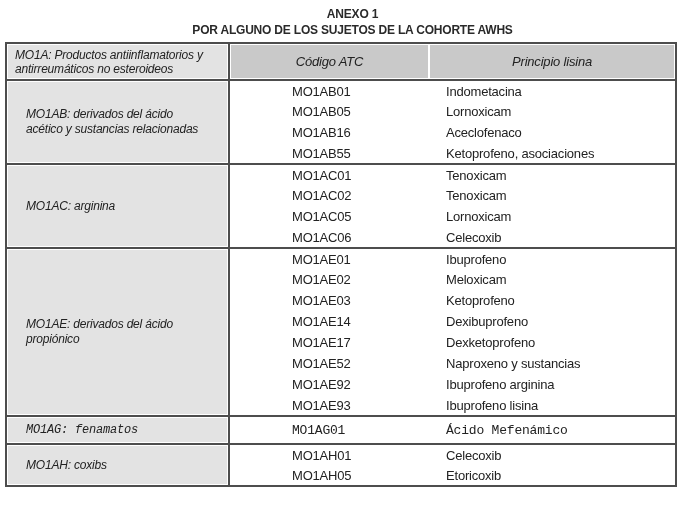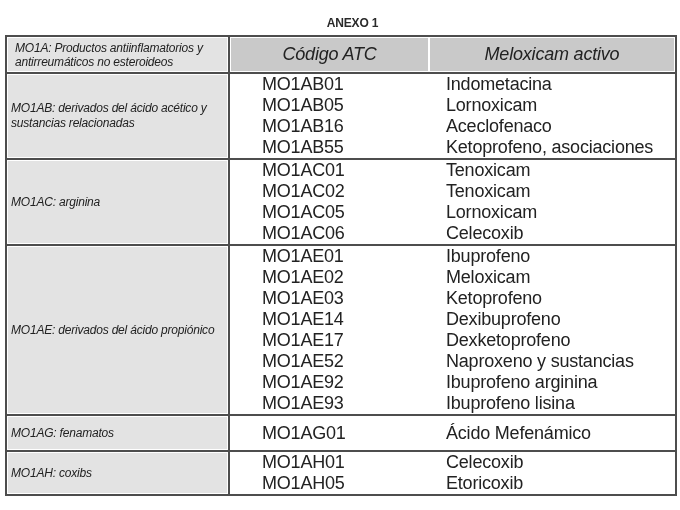--- a/index.html
+++ b/index.html
@@ -9,42 +9,42 @@
     --text:#222222;
   }
   *{box-sizing:border-box;margin:0;padding:0;}
   html,body{width:680px;height:510px;background:#ffffff;overflow:hidden;}
   body{
     font-family:"Liberation Sans", sans-serif;
     color:var(--text);
     -webkit-font-smoothing:antialiased;
   }
   .title-block{
-    padding-top:15px;
+    padding-top:6px;
     text-align:center;
     font-weight:bold;
     font-size:12px;
     line-height:16px;
     letter-spacing:-0.2px;
     color:#2a2a2a;
     margin-left:25px;
   }
   table.main{
     margin:4px 5px 0 5px;
     width:670px;
     border-collapse:collapse;
     table-layout:fixed;
     border:2px solid var(--border);
   }
   col.c-cat{width:223px;}
   col.c-code{width:200px;}
   col.c-prin{width:247px;}
   td{
     vertical-align:middle;
-    font-size:18px;
+    font-size:13px;
     letter-spacing:-0.2px;
     color:var(--text);
   }
   thead td{
     height:37px;
     background:var(--header-bg);
     border-bottom:2px solid var(--border);
     font-style:italic;
     text-align:center;
   }
@@ -53,48 +53,49 @@
     text-align:left;
     font-size:12px;
     line-height:14px;
     padding:2px 8px;
   }
   td.shade{box-shadow:inset 0 0 0 1px #ffffff;}
   td.cat{
     background:var(--category-bg);
     border-right:2px solid var(--border);
     font-style:italic;
-    padding:2px 4px;
+    padding:2px 19px;
     font-size:12px;
     line-height:15px;
   }
   tbody tr{height:21px;}
-  tbody tr.single{height:36px;}
+  tbody tr.single{height:28px;font-family:Liberation Mono, monospace;}
   tbody tr.group-start td{border-top:2px solid var(--border);}
-  td.code{padding-left:32px;}
+  td.code{padding-left:62px;}
   td.principle{padding-left:17px;}
 </style>
 </head>
 <body>
 
 <div class="title-block">
   <div>ANEXO 1</div>
+  <div>POR ALGUNO DE LOS SUJETOS DE LA COHORTE AWHS</div>
 </div>
 
 <table class="main">
   <colgroup>
       <col class="c-cat">
       <col class="c-code">
       <col class="c-prin">
     </colgroup>
   <thead>
     <tr>
       <td class="cat shade">MO1A:  Productos antiinflamatorios y antirreumáticos no esteroideos</td>
       <td class="shade">Código ATC</td>
-      <td class="shade">Meloxicam activo</td>
+      <td class="shade">Principio lisina</td>
     </tr>
   </thead>
   <tbody>
       <tr class="group-start">
         <td class="cat shade" rowspan="4">MO1AB: derivados del ácido acético y sustancias relacionadas</td>
         <td class="code">MO1AB01</td>
         <td class="principle">Indometacina</td>
       </tr>
       <tr>
         <td class="code">MO1AB05</td>

